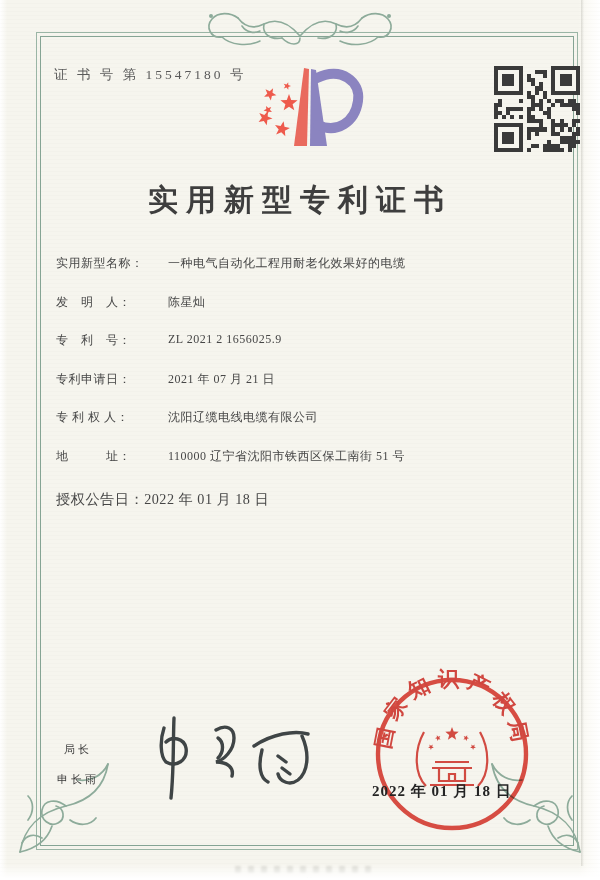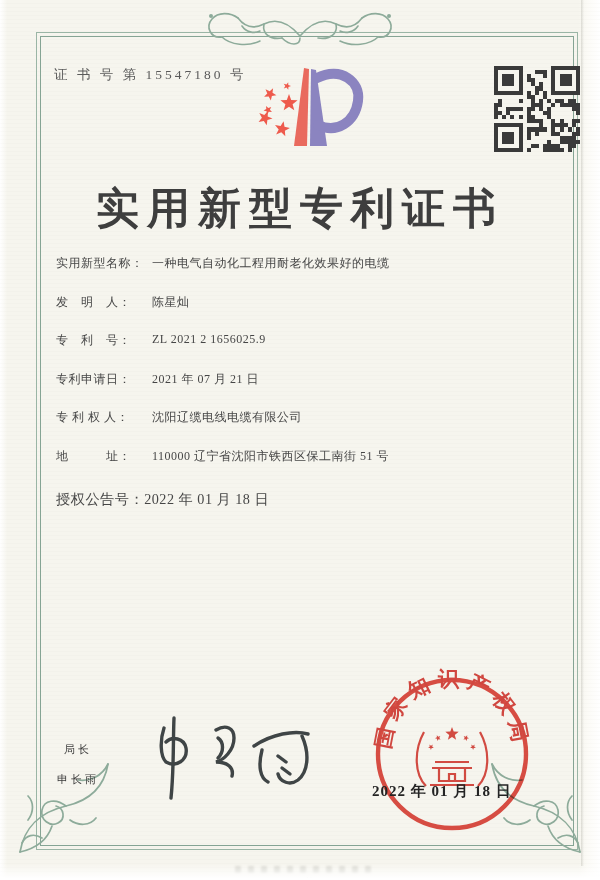--- a/index.html
+++ b/index.html
@@ -12,25 +12,25 @@
     background:linear-gradient(180deg,rgba(255,255,255,0),#ffffff 90%);}
   #right-edge-shadow{position:absolute;top:0;bottom:14px;left:581px;width:3px;
     background:linear-gradient(90deg,rgba(90,90,80,.18),rgba(255,255,255,0));}
   
   .frame-outer{position:absolute;left:36px;top:32px;width:540px;height:816px;
     border:1px solid #9ab5a5;}
   .frame-inner{position:absolute;inset:3px;border:1.6px solid #85a494;}
   
   .cert-no{position:absolute;left:54px;top:66px;font-size:13.5px;letter-spacing:3px;color:#5a5a5a;}
   .title{position:absolute;left:0;top:180px;width:600px;text-align:center;
-    font-size:43px;font-weight:600;letter-spacing:8px;color:#3e3e3e;}
+    font-size:30px;font-weight:600;letter-spacing:8px;color:#3e3e3e;}
   .fields{position:absolute;left:56px;top:255px;width:492px;font-size:12px;color:#464646;font-family:Liberation Serif, serif;}
   .field-row{display:flex;margin-bottom:21.5px;letter-spacing:.5px;white-space:nowrap;}
   .field-label{flex:0 0 auto;min-width:96px;}
-  .field-value{flex:1 1 auto;}
+  .field-value{flex:1 1 auto;margin-left:16px;}
   .grant-row{position:absolute;left:56px;top:490px;width:492px;font-size:14.2px;
     color:#464646;display:flex;justify-content:space-between;letter-spacing:.5px;}
   .paras{position:absolute;left:56px;top:523px;width:489px;font-size:13.6px;
     line-height:22px;text-align:justify;color:#3d4140;letter-spacing:.6px;}
   .paras p{margin:0;text-indent:2em;}
   .officer{position:absolute;left:57px;top:734px;font-size:11px;letter-spacing:3px;
     color:#393939;line-height:30px;text-align:center;}
   .seal-date{position:absolute;left:372px;top:782px;font-size:15px;letter-spacing:1px;
     color:#242424;z-index:6;font-weight:600;}
   .footer{position:absolute;left:0;top:876px;width:600px;text-align:center;
@@ -277,21 +277,21 @@
       <span class="field-label">专 利 权 人：</span>
       <span class="field-value">沈阳辽缆电线电缆有限公司</span>
     </div>
     <div class="field-row">
       <span class="field-label">地　　　址：</span>
       <span class="field-value">110000 辽宁省沈阳市铁西区保工南街 51 号</span>
     </div>
   </div>
 
   <div class="grant-row">
-    <span><span>授权公告号：</span><span>2022 年 01 月 18 日</span></span>
+    <span><span>授权公告日：</span><span>2022 年 01 月 18 日</span></span>
   </div>
 
 
   <div class="officer">
     <div>局长</div>
     <div>申长雨</div>
   </div>
 
   <div class="sig-wrap">
     <svg viewBox="0 0 210 104" fill="none" stroke="#2c3234" stroke-width="3.4" stroke-linecap="round" opacity=".9">

